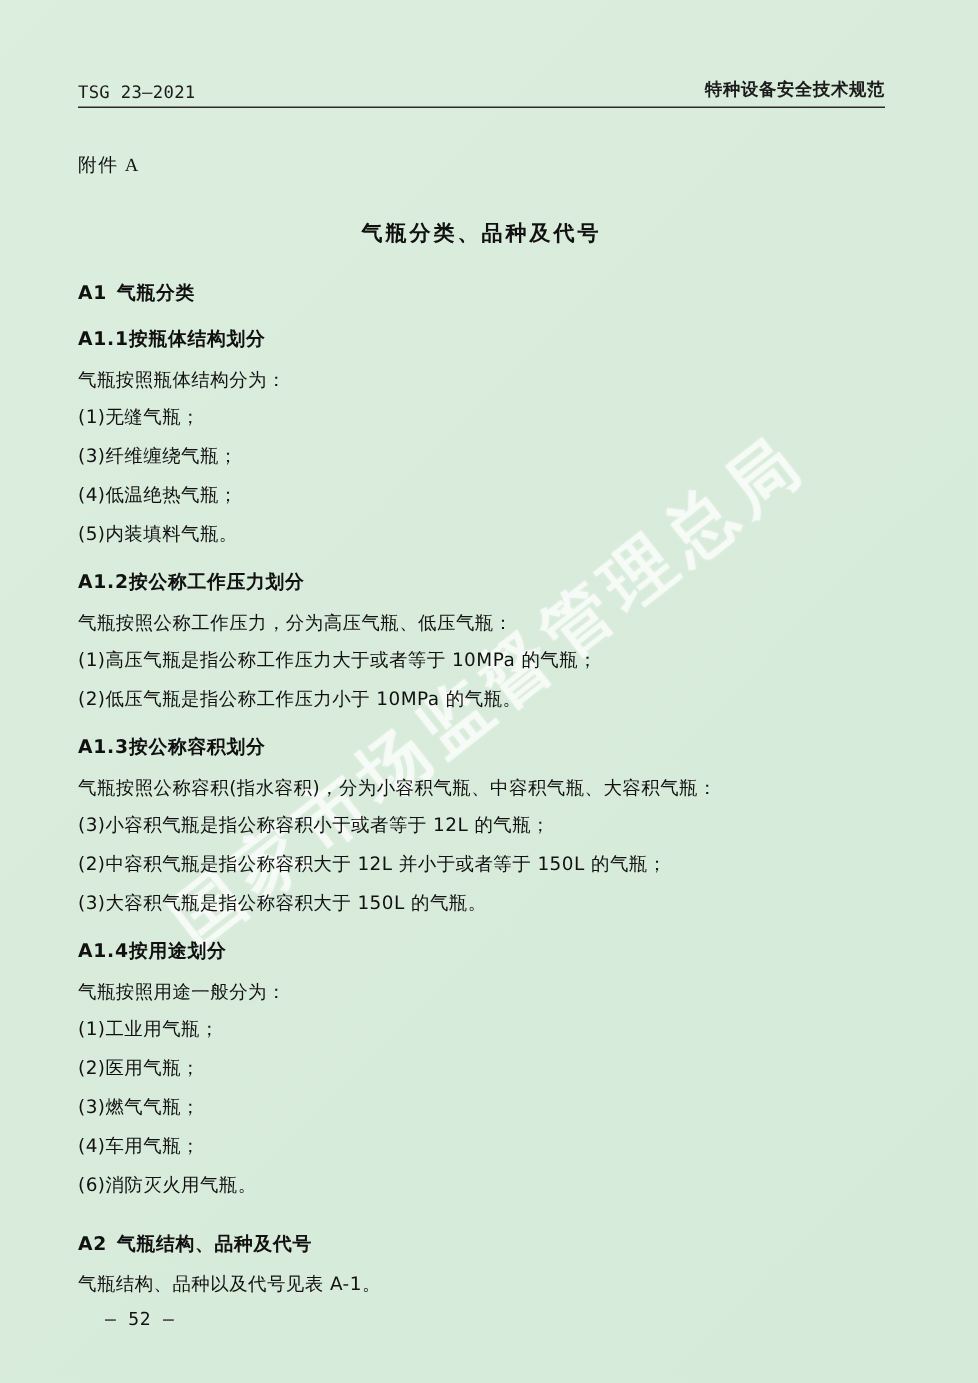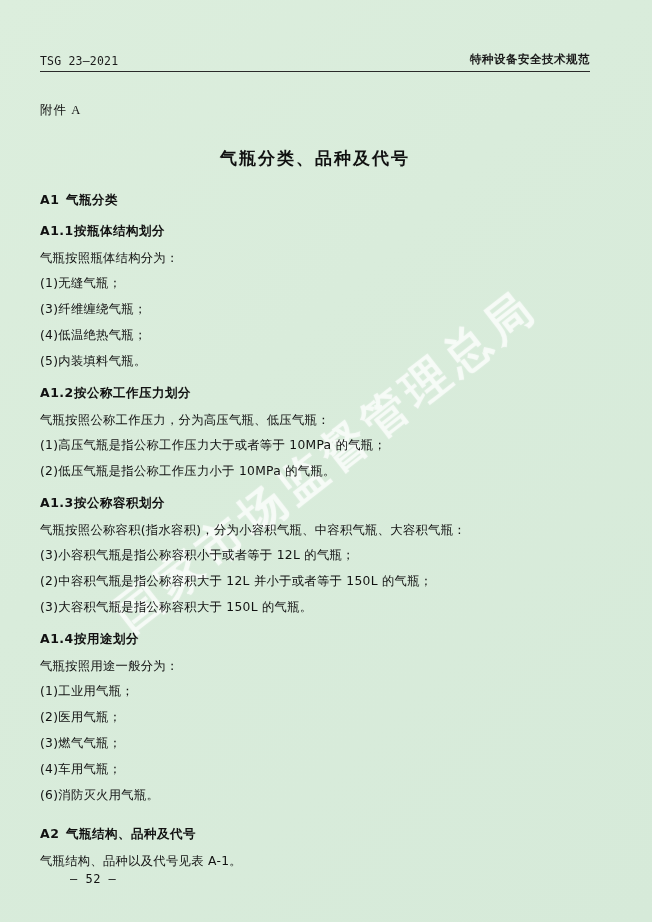--- a/index.html
+++ b/index.html
@@ -16,21 +16,21 @@
     position: relative;
     width: 652px;
     height: 922px;
     box-sizing: border-box;
     background: linear-gradient(135deg, #dceedd 0%, #d9ecdb 40%, #d6ead9 100%);
     overflow: hidden;
   }
   .page-inner {
     position: absolute;
     left: 0; top: 0; right: 0; bottom: 0;
-    padding: 52px 62px 40px 40px;
+    padding: 52px 62px 40px 52px;
     box-sizing: border-box;
   }
   
   .runhead {
     display: flex;
     justify-content: space-between;
     align-items: flex-end;
     font-size: 11.5px;
     color: #1b1b1b;
     letter-spacing: 0.5px;
@@ -54,21 +54,21 @@
   .annex-label {
     margin-top: 30px;
     font-size: 12.5px;
     color: #111;
     letter-spacing: 1px;
     font-family: Liberation Serif, serif;
   }
   .doc-title {
     margin-top: 28px;
     text-align: center;
-    font-size: 17px;
+    font-size: 14px;
     font-weight: bold;
     letter-spacing: 2px;
     color: #111;
   }
   .sec-h {
     margin-top: 22px;
     font-size: 12.5px;
     font-weight: bold;
     color: #111;
     letter-spacing: 0.5px;

